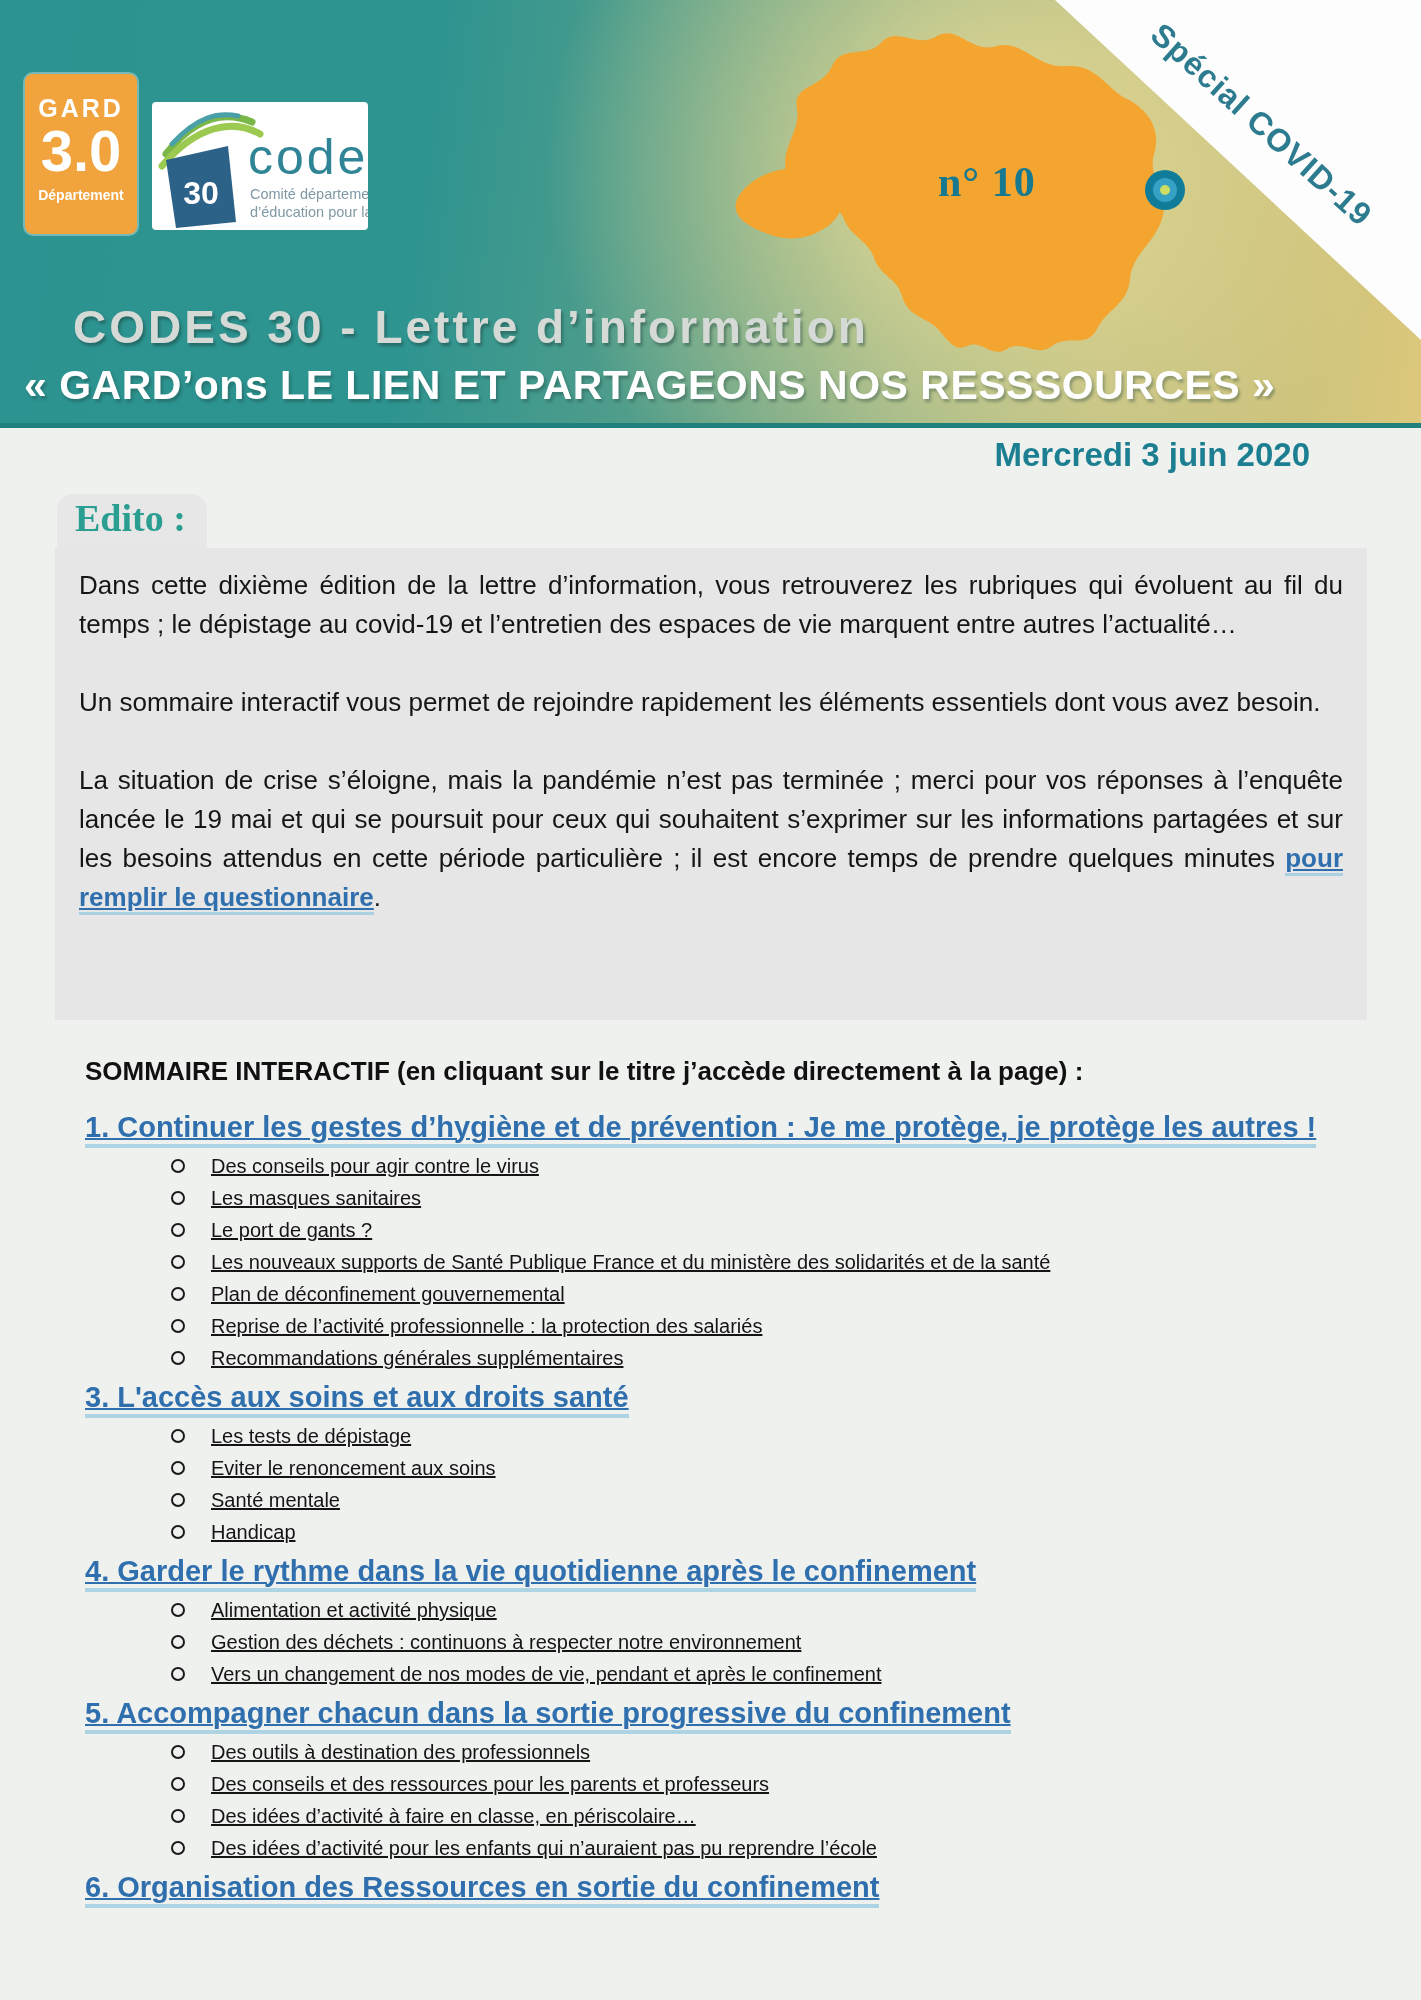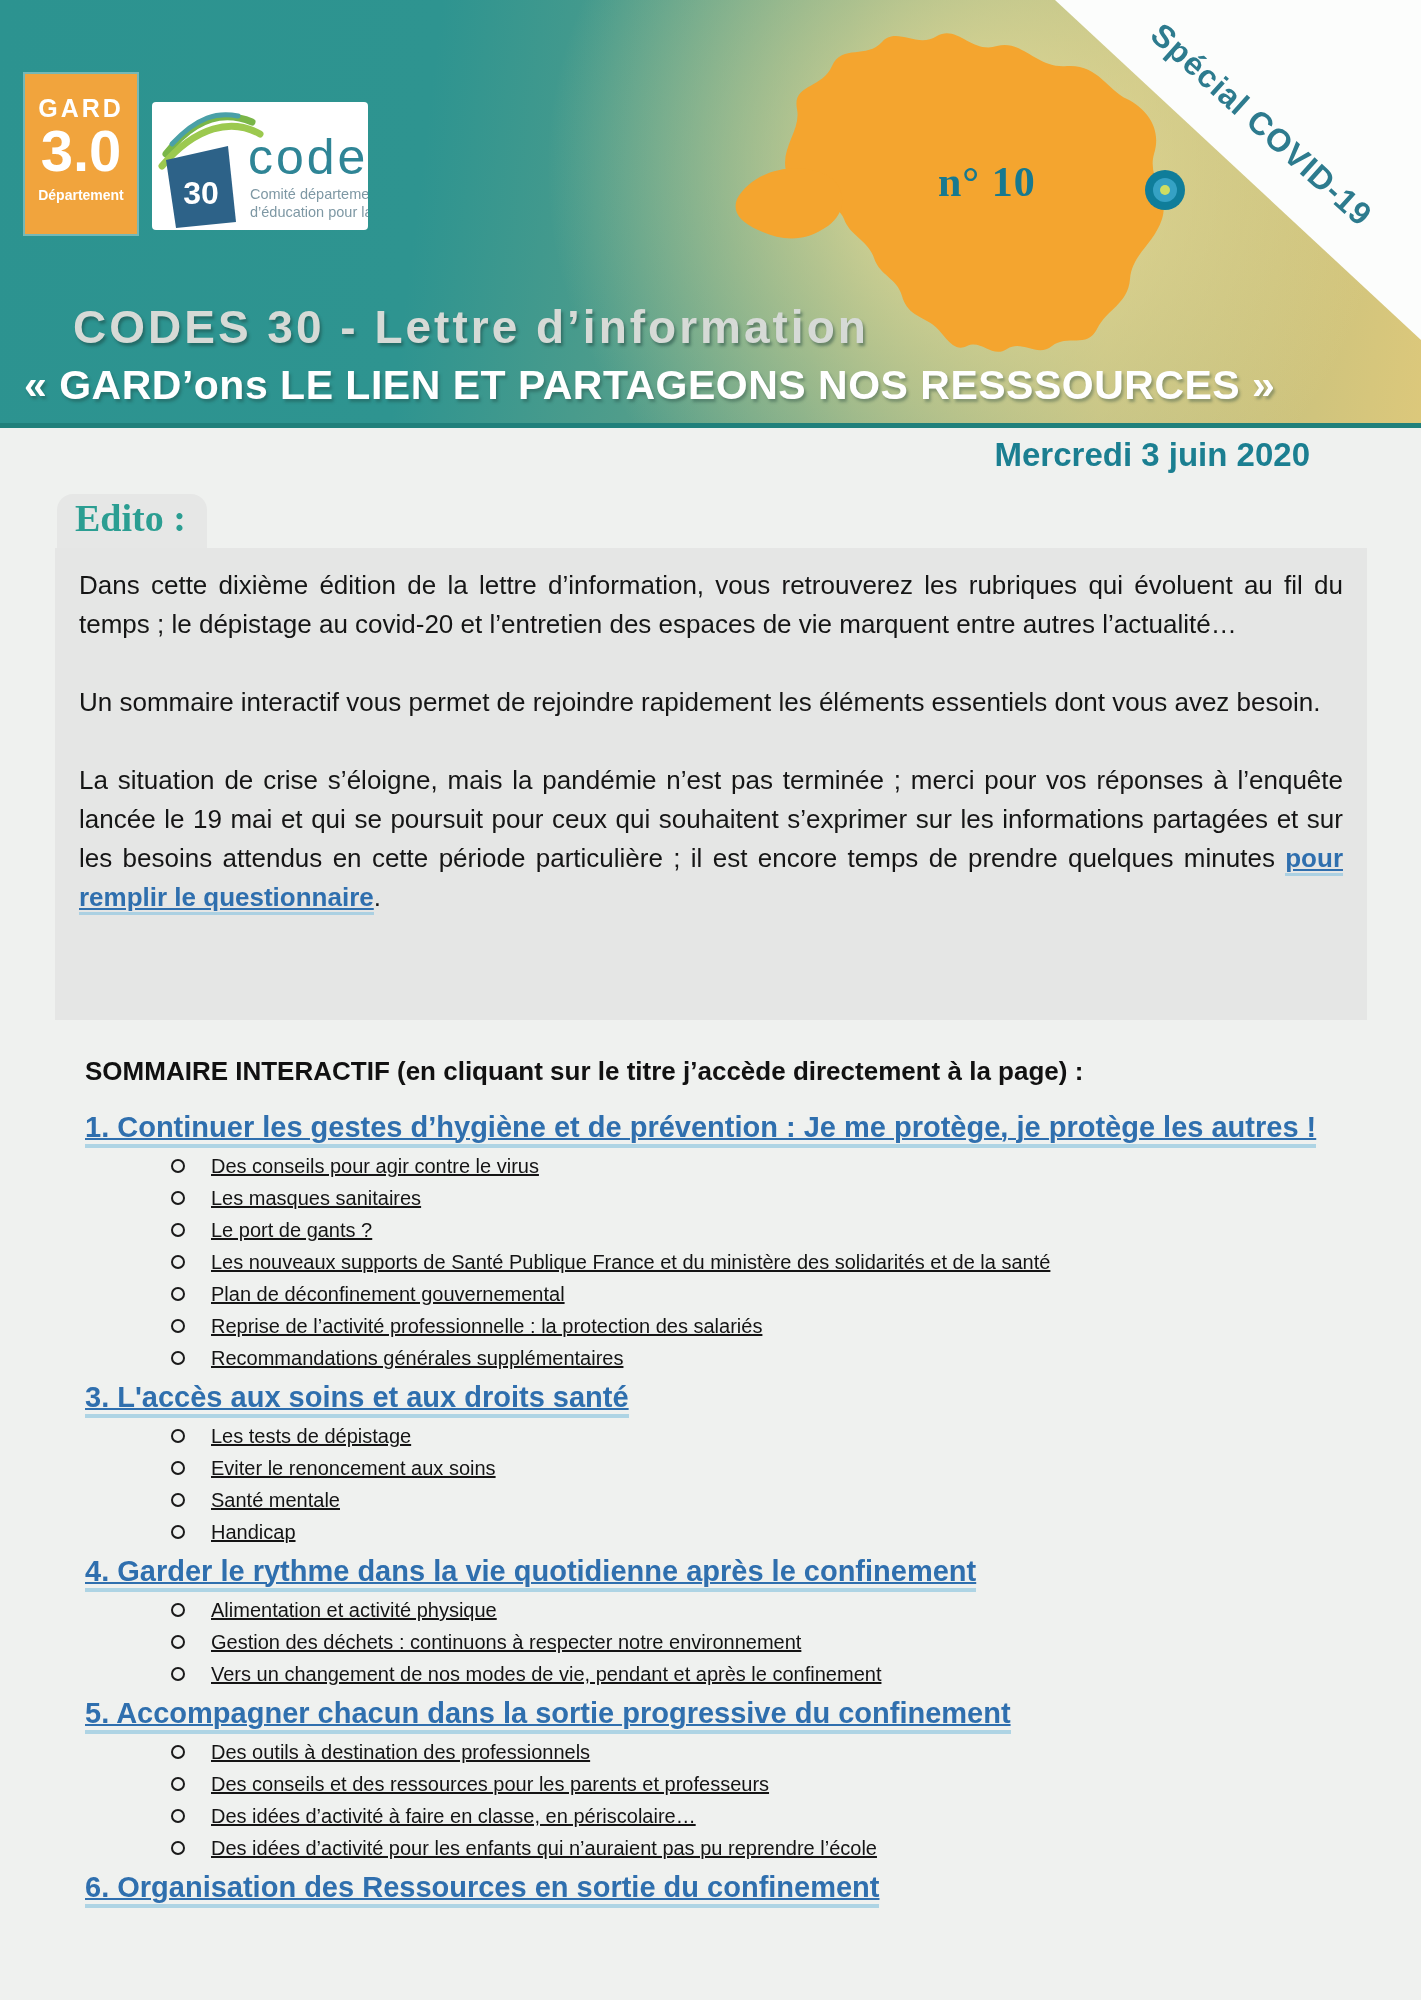--- a/index.html
+++ b/index.html
@@ -17,21 +17,21 @@
   .header{
     position:absolute;left:0;top:0;width:1421px;height:428px;
     box-sizing:border-box;
     border-bottom:5px solid #20807b;
     background:
       radial-gradient(circle at 68% 40%, rgba(240,222,150,0.95) 0%, rgba(240,222,150,0.0) 42%),
       linear-gradient(97deg,#2c9390 0%,#2e9490 30%,#6aa487 58%,#b8bc81 78%,#dcc87b 100%);
   }
   .logo-gard{
     position:absolute;left:25px;top:74px;width:112px;height:160px;
-    background:#f1a43d;border-radius:0;color:#ffffff;text-align:center;
+    background:#f1a43d;border-radius:8px;color:#ffffff;text-align:center;
     box-shadow:0 0 0 2px rgba(255,255,255,0.35);
   }
   .logo-gard .lg1{display:block;font-size:25px;font-weight:bold;letter-spacing:3px;margin-top:20px;}
   .logo-gard .lg2{display:block;font-size:58px;font-weight:bold;line-height:56px;}
   .logo-gard .lg3{display:block;font-size:14px;font-weight:bold;margin-top:8px;}
   .logo-codes{
     position:absolute;left:152px;top:102px;width:216px;height:128px;
     background:#ffffff;border-radius:4px;
   }
   .map-svg{position:absolute;left:692px;top:14px;}
@@ -182,21 +182,21 @@
     <div class="title1">CODES 30 - Lettre d’information</div>
     <div class="title2">« GARD’ons LE LIEN ET PARTAGEONS NOS RESSSOURCES »</div>
   </div>
 
   <div class="date-row">Mercredi 3 juin 2020</div>
 
   <div class="edito-tab"></div>
   <div class="edito-label">Edito :</div>
 
   <div class="edito-box">
-    <p>Dans cette dixième édition de la lettre d’information, vous retrouverez les rubriques qui évoluent au fil du temps ; le dépistage au covid-20 et l’entretien des espaces de vie marquent entre autres l’actualité…</p>
+    <p>Dans cette dixième édition de la lettre d’information, vous retrouverez les rubriques qui évoluent au fil du temps ; le dépistage au covid-19 et l’entretien des espaces de vie marquent entre autres l’actualité…</p>
     <p>Un sommaire interactif vous permet de rejoindre rapidement les éléments essentiels dont vous avez besoin.</p>
     <p><span>La situation de crise s’éloigne, mais la pandémie n’est pas terminée ; merci pour vos réponses à l’enquête lancée le 19 mai et qui se poursuit pour ceux qui souhaitent s’exprimer sur les informations partagées et sur les besoins attendus en cette période particulière ; il est encore temps de prendre quelques minutes </span><a class="q-link">pour remplir le questionnaire</a><span>.</span></p>
   </div>
 
   <div class="toc">
     <h3 class="toc-heading">SOMMAIRE INTERACTIF (en cliquant sur le titre j’accède directement à la page) :</h3>
 
     
     <a class="toc-link">1. Continuer les gestes d’hygiène et de prévention : Je me protège, je protège les autres !</a>
     <ul>

